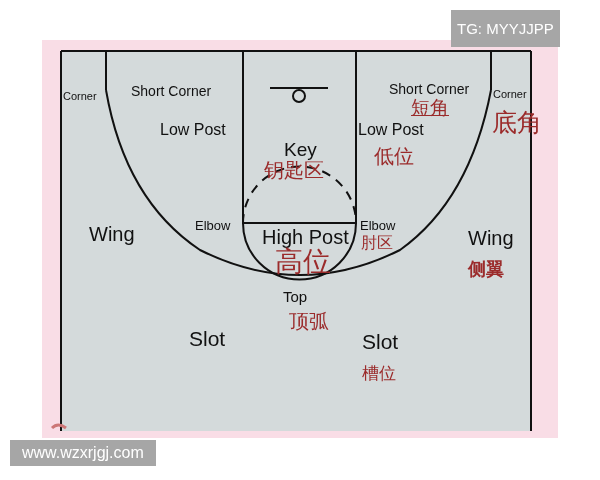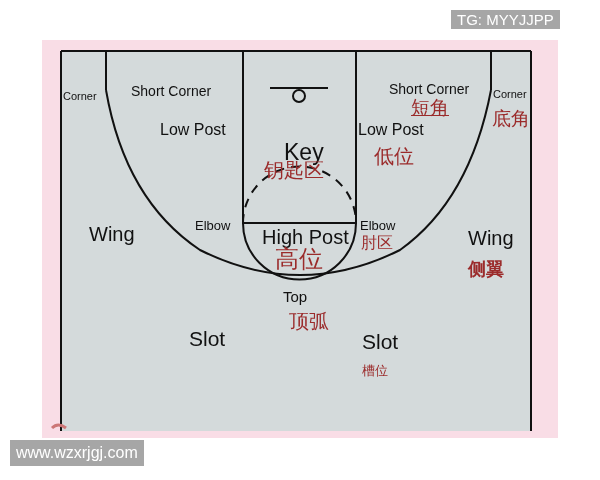--- a/index.html
+++ b/index.html
@@ -1,21 +1,21 @@
 <!DOCTYPE html>
 <html><head>
 <meta charset="utf-8">
 <style>
   html,body{margin:0;padding:0;background:#ffffff;}
   body{width:600px;height:480px;position:relative;overflow:hidden;font-family:"Liberation Sans",sans-serif;}
   .frame{position:absolute;left:42px;top:40px;width:516px;height:398px;background:#f9dde6;}
   svg.lines{position:absolute;left:0;top:0;}
   .lbl{position:absolute;color:#111;white-space:nowrap;}
   .cn{position:absolute;color:#9b2b2b;white-space:nowrap;font-family:"DejaVu Sans",sans-serif;}
-  .wm{position:absolute;background:#a6a6a6;color:#fff;font-size:15px;padding:1px 6px;}
+  .wm{position:absolute;background:#a6a6a6;color:#fff;font-size:15px;padding:10px 6px;}
 </style>
 </head>
 <body>
 
 <div class="frame"></div>
 
 <svg class="lines" width="600" height="480">
   <rect x="61" y="51" width="470" height="380" fill="#d4dadb"></rect>
 
   <line x1="61" y1="51" x2="531" y2="51" stroke="#111" stroke-width="2"></line>
@@ -34,37 +34,37 @@
 
   <line x1="270" y1="88" x2="328" y2="88" stroke="#111" stroke-width="2"></line>
   <circle cx="299" cy="96" r="6" fill="none" stroke="#111" stroke-width="2"></circle>
 
   <path d="M52 428 q6 -6 14 0" fill="none" stroke="#c77" stroke-width="3"></path>
 </svg>
 
 <div class="lbl" style="left:63px;top:90px;font-size:11px;">Corner</div>
 <div class="lbl" style="left:131px;top:83px;font-size:14px;">Short Corner</div>
 <div class="lbl" style="left:160px;top:121px;font-size:16px;">Low Post</div>
-<div class="lbl" style="left:284px;top:139px;font-size:23px;">Key</div>
+<div class="lbl" style="left:284px;top:139px;font-size:19px;">Key</div>
 <div class="lbl" style="left:195px;top:218px;font-size:13px;">Elbow</div>
 <div class="lbl" style="left:262px;top:226px;font-size:20px;">High Post</div>
 <div class="lbl" style="left:360px;top:218px;font-size:13px;">Elbow</div>
 <div class="lbl" style="left:89px;top:223px;font-size:20px;">Wing</div>
 <div class="lbl" style="left:468px;top:227px;font-size:20px;">Wing</div>
 <div class="lbl" style="left:283px;top:288px;font-size:15px;">Top</div>
 <div class="lbl" style="left:189px;top:327px;font-size:21px;">Slot</div>
 <div class="lbl" style="left:362px;top:330px;font-size:21px;">Slot</div>
 <div class="lbl" style="left:389px;top:81px;font-size:14px;">Short Corner</div>
 <div class="lbl" style="left:358px;top:121px;font-size:16px;">Low Post</div>
 <div class="lbl" style="left:493px;top:88px;font-size:11px;">Corner</div>
 
 <div class="cn" style="left:411px;top:95px;font-size:19px;text-decoration:underline;">短角</div>
-<div class="cn" style="left:492px;top:106px;font-size:19px;">底角</div>
+<div class="cn" style="left:492px;top:106px;font-size:25px;">底角</div>
 <div class="cn" style="left:374px;top:143px;font-size:20px;">低位</div>
 <div class="cn" style="left:264px;top:157px;font-size:20px;text-align:right;">钥匙区</div>
-<div class="cn" style="left:275px;top:243px;font-size:24px;">高位</div>
+<div class="cn" style="left:275px;top:243px;font-size:28px;">高位</div>
 <div class="cn" style="left:361px;top:233px;font-size:16px;">肘区</div>
 <div class="cn" style="left:468px;top:257px;font-size:18px;font-weight:bold;">侧翼</div>
 <div class="cn" style="left:289px;top:308px;font-size:20px;">顶弧</div>
-<div class="cn" style="left:362px;top:362px;font-size:13px;">槽位</div>
+<div class="cn" style="left:362px;top:362px;font-size:17px;">槽位</div>
 
 <div class="wm" style="left:451px;top:10px;">TG: MYYJJPP</div>
-<div class="wm" style="left:10px;top:440px;font-size:16px;padding:4px 6px;">www.wzxrjgj.com</div>
+<div class="wm" style="left:10px;top:440px;font-size:16px;padding:4px 12px;">www.wzxrjgj.com</div>
 
 </body></html>

